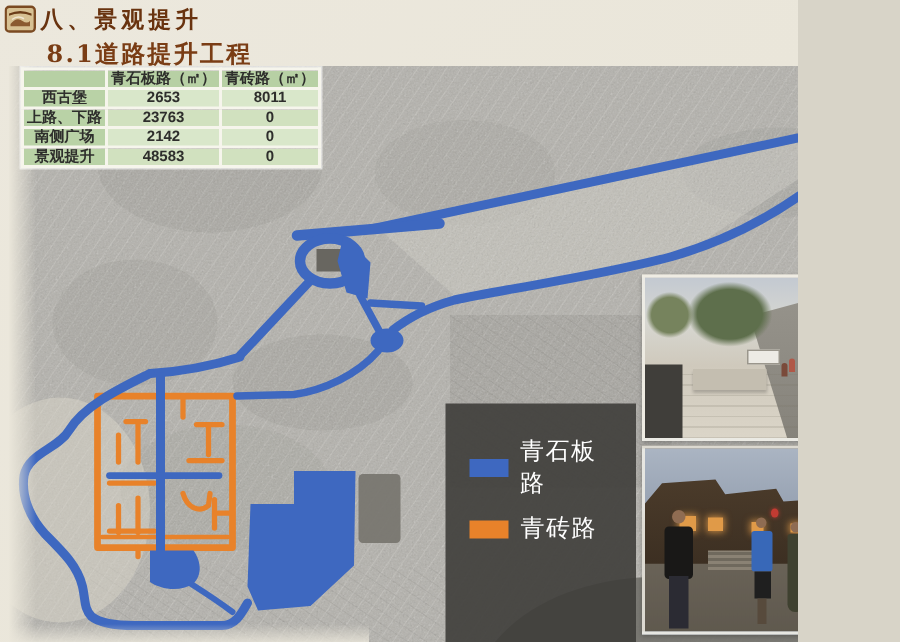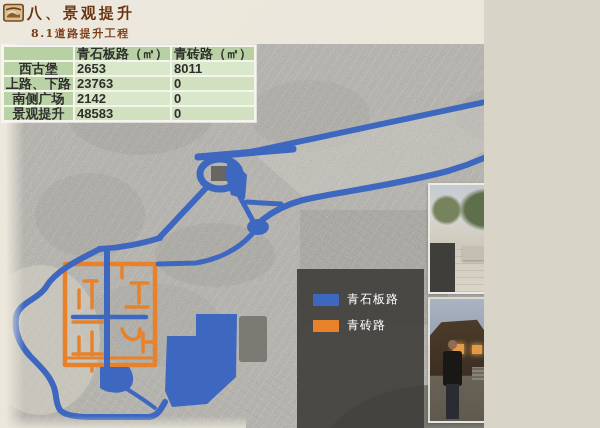--- a/index.html
+++ b/index.html
@@ -1,51 +1,51 @@
 <!DOCTYPE html>
 <html><head>
 <meta charset="utf-8">
 <style>
   html,body{margin:0;padding:0;background:#d8d4c8;}
   .slide{position:relative;width:484px;height:428px;overflow:hidden;
     background:linear-gradient(135deg,#ece8dd 0%,#eae6da 60%,#e6e2d5 100%);
-    font-family:"Liberation Sans","DejaVu Sans",sans-serif;}
+    font-family:"Liberation Sans","DejaVu Sans",sans-serif;padding-left:48px;}
   
   .hdr-icon{position:absolute;left:3px;top:3px;width:21px;height:19px;}
   .title{position:absolute;left:27px;top:4px;margin:0;font-family:"DejaVu Serif","Liberation Serif",serif;
     font-size:15px;font-weight:bold;color:#69330f;letter-spacing:3px;}
   .subtitle{position:absolute;left:31px;top:26px;margin:0;font-family:"DejaVu Serif","Liberation Serif",serif;
-    font-size:11px;font-weight:bold;color:#7a3d15;letter-spacing:1.5px;}
+    font-size:16px;font-weight:bold;color:#7a3d15;letter-spacing:1.5px;}
   
   .map{position:absolute;left:6px;top:44px;width:594px;height:384px;background:#b3b1ab;}
   .map svg{display:block;width:100%;height:100%;}
   .fade-left{position:absolute;left:6px;top:44px;width:18px;height:384px;pointer-events:none;
     background:linear-gradient(90deg,#eae6da 0%,rgba(234,230,218,0) 100%);}
   .fade-bottom{position:absolute;left:6px;top:416px;width:240px;height:12px;pointer-events:none;
     background:linear-gradient(0deg,rgba(234,230,218,.8),rgba(234,230,218,0));}
   
-  .data-table{position:absolute;left:2px;top:45px;border-collapse:collapse;table-layout:fixed;
-    font-size:13px;color:#2e2e2c;box-shadow:0 0 0 1px rgba(255,255,255,.6);}
+  .data-table{position:absolute;left:14px;top:45px;border-collapse:collapse;table-layout:fixed;
+    font-size:10px;color:#2e2e2c;box-shadow:0 0 0 1px rgba(255,255,255,.6);}
   .data-table th,.data-table td{border:2px solid #f6f5ec;height:11px;padding:0 2px;text-align:left;
     white-space:nowrap;overflow:hidden;font-weight:bold;line-height:1;}
   .data-table th{background:#b7d0a4;}
   .data-table td.lbl{background:#b9d2a6;width:34px;text-align:center;}
-  .data-table td.num{background:#d9e7ca;}
+  .data-table td.num{background:#d9e7ca;text-align:center;}
   .data-table tr.alt td.num{background:#d1e1bf;}
   .c2{width:58px;} .c3{width:52px;}
   
   .note-box{position:absolute;left:297px;top:269px;width:127px;height:159px;box-sizing:border-box;
     background:rgba(62,61,58,.9);color:#fff;padding:11px 10px 8px 10px;}
   .note-box p{margin:0;font-size:10px;line-height:15px;text-align:justify;text-indent:2em;letter-spacing:.3px;}
   .legend{margin-top:11px;}
   .legend-row{display:flex;align-items:center;margin-bottom:9px;}
   .swatch{display:inline-block;width:26px;height:12px;margin-left:6px;margin-right:8px;}
   .swatch-stone{background:#3e68c0;}
   .swatch-brick{background:#e8822a;}
-  .legend-label{font-size:12px;letter-spacing:1px;}
+  .legend-label{font-size:16px;letter-spacing:1px;}
   
   .photo{position:absolute;overflow:hidden;border:2px solid rgba(242,240,232,.85);box-sizing:border-box;
     box-shadow:0 1px 3px rgba(0,0,0,.25);}
   .photo1{left:428px;top:183px;width:170px;height:111px;background:linear-gradient(#c3c9d1 0%,#d7d7d1 28%,#cfc9bc 55%,#dbd5c8 100%);}
   .photo2{left:428px;top:297px;width:166px;height:126px;background:linear-gradient(#aab4c2 0%,#98a3b3 30%,#6e675c 42%,#5f594e 100%);}
   .abs{position:absolute;}
   
   .p1-bldg{right:0;top:0;width:58%;height:100%;background:linear-gradient(#98958d,#86837b);
     clip-path:polygon(0 24%,100% 0,100% 100%,26% 100%);}
   .p1-win{background:#3d3c38;width:16%;height:26%;}

